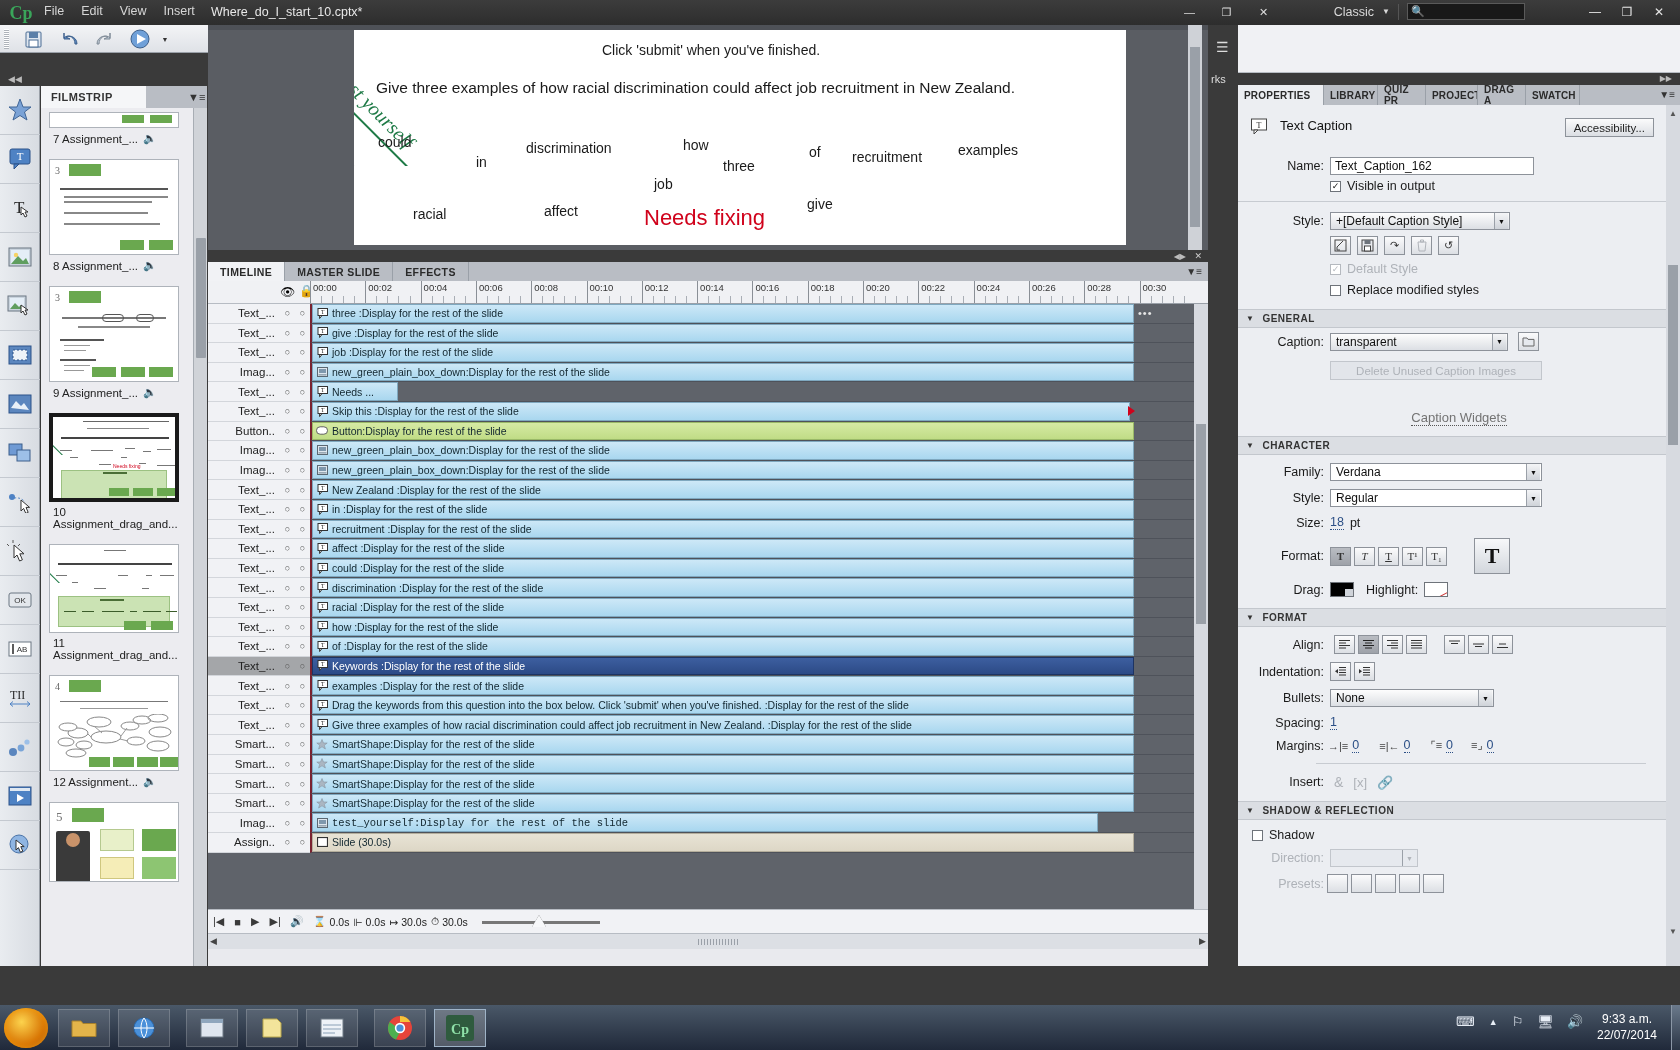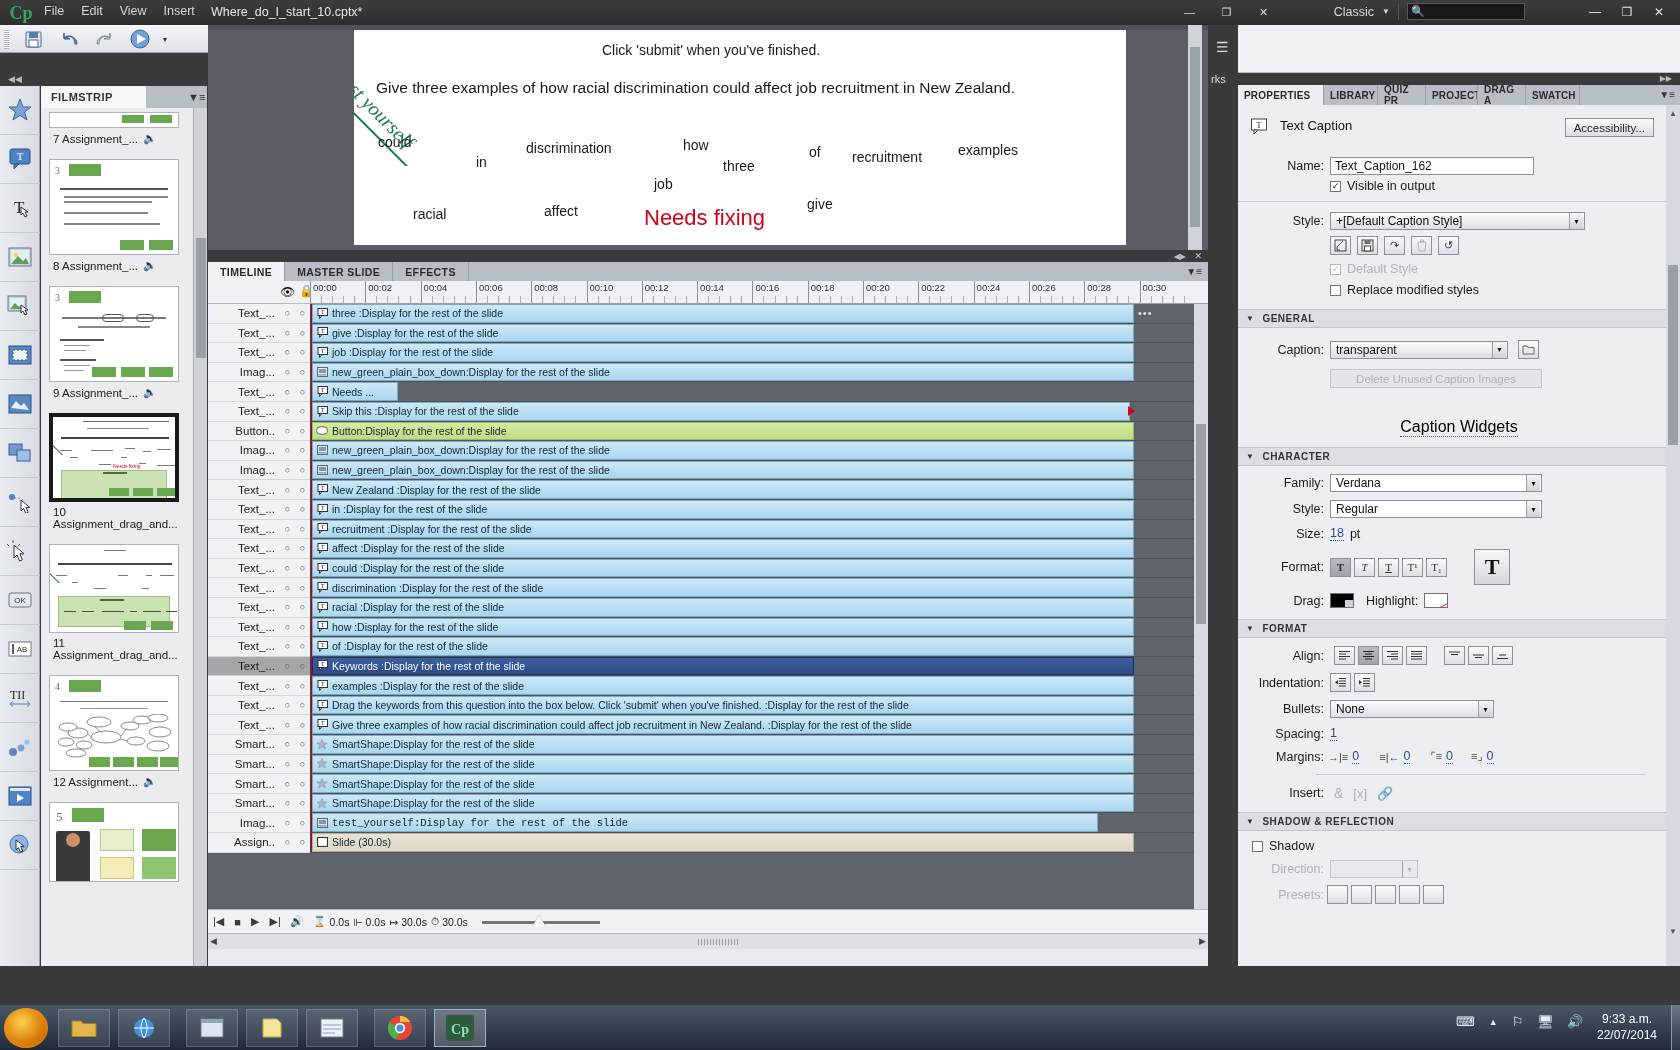--- a/index.html
+++ b/index.html
@@ -211,21 +211,21 @@
       display:inline-flex; align-items:center; justify-content:center;
       font-size:9px; color:#111; flex:0 0 auto; }
   .btn-sm { width:21px; height:19px; background:linear-gradient(#fbfbfc,#dcdfe4);
       border:1px solid #8d929a; display:flex; align-items:center;
       justify-content:center; font-size:11px; color:#333; }
   .btn-sm.dis { color:#b0b4ba; }
   .btn-sm.on { background:linear-gradient(#b9bcc2,#9ea2a9); }
   .acc-btn { position:absolute; right:12px; top:13px; height:19px; padding:0 8px;
       background:linear-gradient(#fbfbfc,#dbdee3); border:1px solid #8d929a;
       display:flex; align-items:center; font-size:11.5px; color:#222; }
-  .capwidget { text-align:left; font-size:16px; color:#000000;
+  .capwidget { text-align:left; font-size:13px; color:#737373;
       border-bottom:1px dotted #555; display:inline-block; }
   .dis-text { color:#aeb2b8; }
   .linkval { color:#2b4f86; border-bottom:1px dotted #2b4f86; font-size:12.5px; }
   .pscroll { position:absolute; left:428px; top:80px; width:14px; height:861px;
       background:#d7dae0; }
   .pscroll .bar { position:absolute; left:2px; top:160px; width:10px; height:180px;
       background:#9aa0a8; }
   .pscroll .up { position:absolute; left:3px; top:4px; font-size:8px; color:#555; }
   .pscroll .dn { position:absolute; left:3px; bottom:30px; font:8px/1 sans-serif; color:#555; }
 
@@ -1417,21 +1417,21 @@
       <div class="prow" style="padding-top:0">
         <span class="plabel"></span>
         <span class="chk">✓</span>
         <span style="font-size:12.5px;color:#1a1a1a">Visible in output</span>
       </div>
 
       <div style="height:1px;background:#c7cbd1;margin:4px 0 6px 0"></div>
 
       <div class="prow">
         <span class="plabel">Style:</span>
-        <span class="pselect" style="width:255px">
+        <span class="pselect" style="width:180px">
           <span>+[Default Caption Style]</span>
           <span class="car">▼</span>
         </span>
       </div>
       <div class="prow" style="padding-top:2px">
         <span class="plabel"></span>
         <span class="btn-sm">
           <svg width="13" height="13" viewBox="0 0 13 13">
               <rect x="1" y="1" width="11" height="11" fill="none" stroke="#444"></rect>
               <path d="M9 2 L3 8 M3 8 L3 11 L6 11" stroke="#444" fill="none"></path>
@@ -1460,21 +1460,21 @@
       <div class="prow" style="padding-top:3px">
         <span class="plabel"></span>
         <span class="chk"></span>
         <span style="font-size:12.5px;color:#1a1a1a">Replace modified styles</span>
       </div>
 
       <div class="psec-hdr" style="margin-top:8px">
         <span style="font-size:8px">▼</span>
         <span>GENERAL</span>
       </div>
-      <div class="prow" style="padding-top:12px">
+      <div class="prow" style="padding-top:4px">
         <span class="plabel">Caption:</span>
         <span class="pselect" style="width:178px">
           <span>transparent</span>
           <span class="car">▼</span>
         </span>
         <span class="btn-sm" style="margin-left:4px">
           <svg width="13" height="11" viewBox="0 0 13 11">
               <path d="M1 2 h4 l1 1.4 h6 v6.6 h-11 Z" fill="#e6e9ee" stroke="#666"></path>
             </svg>
         </span>

